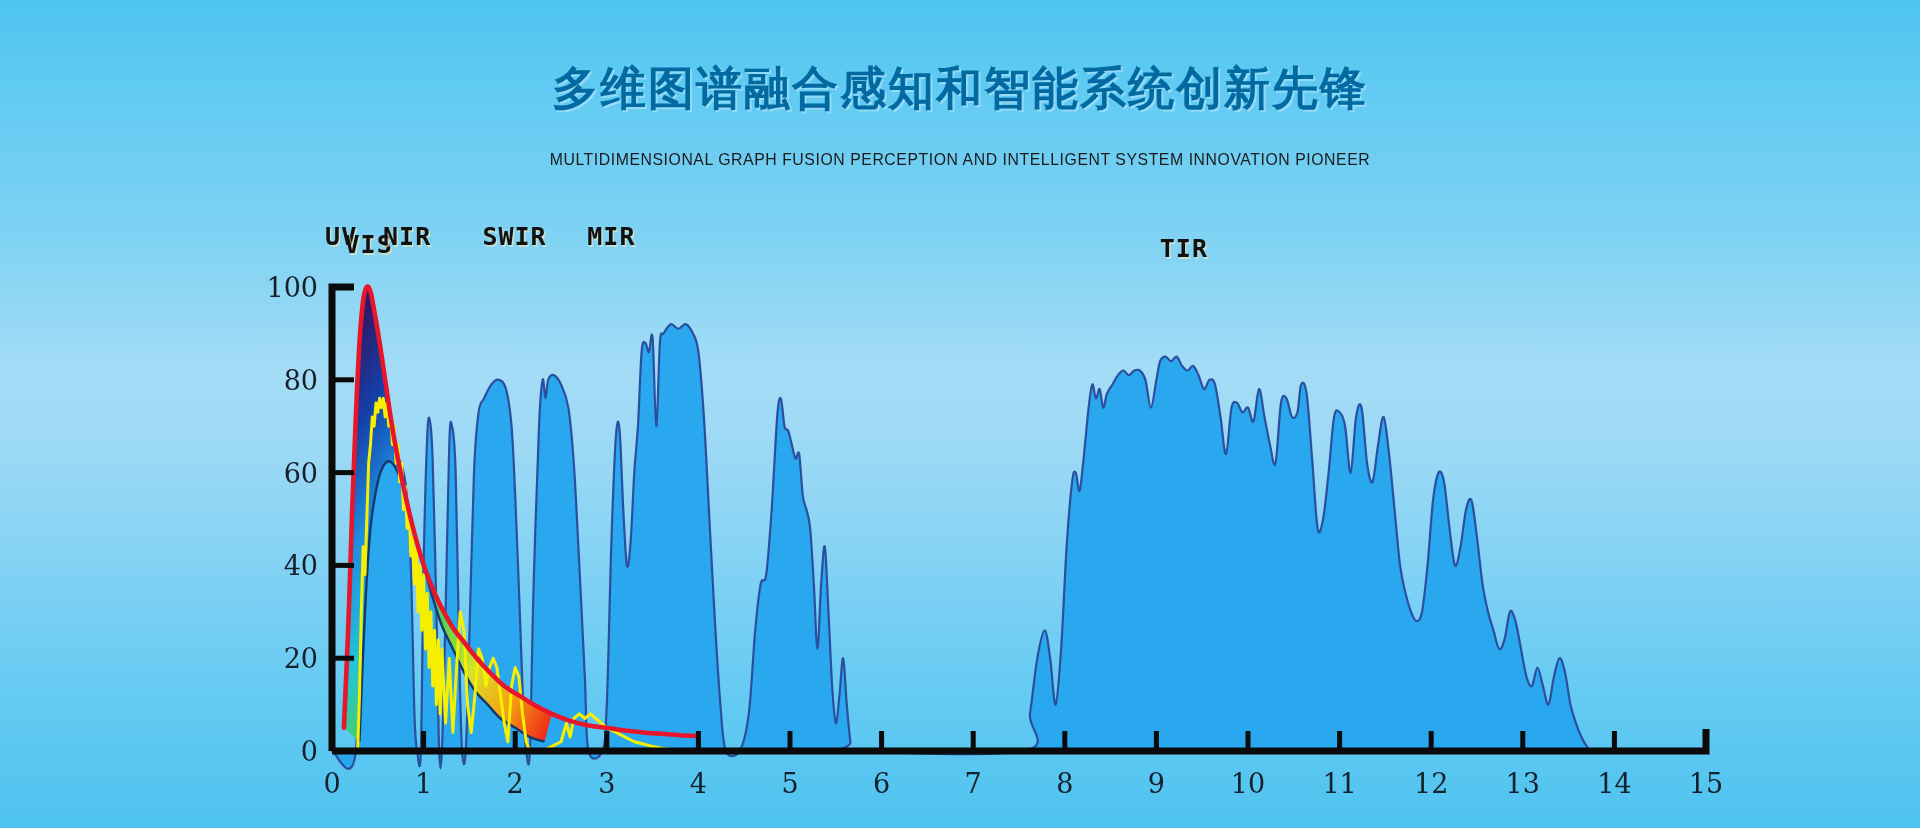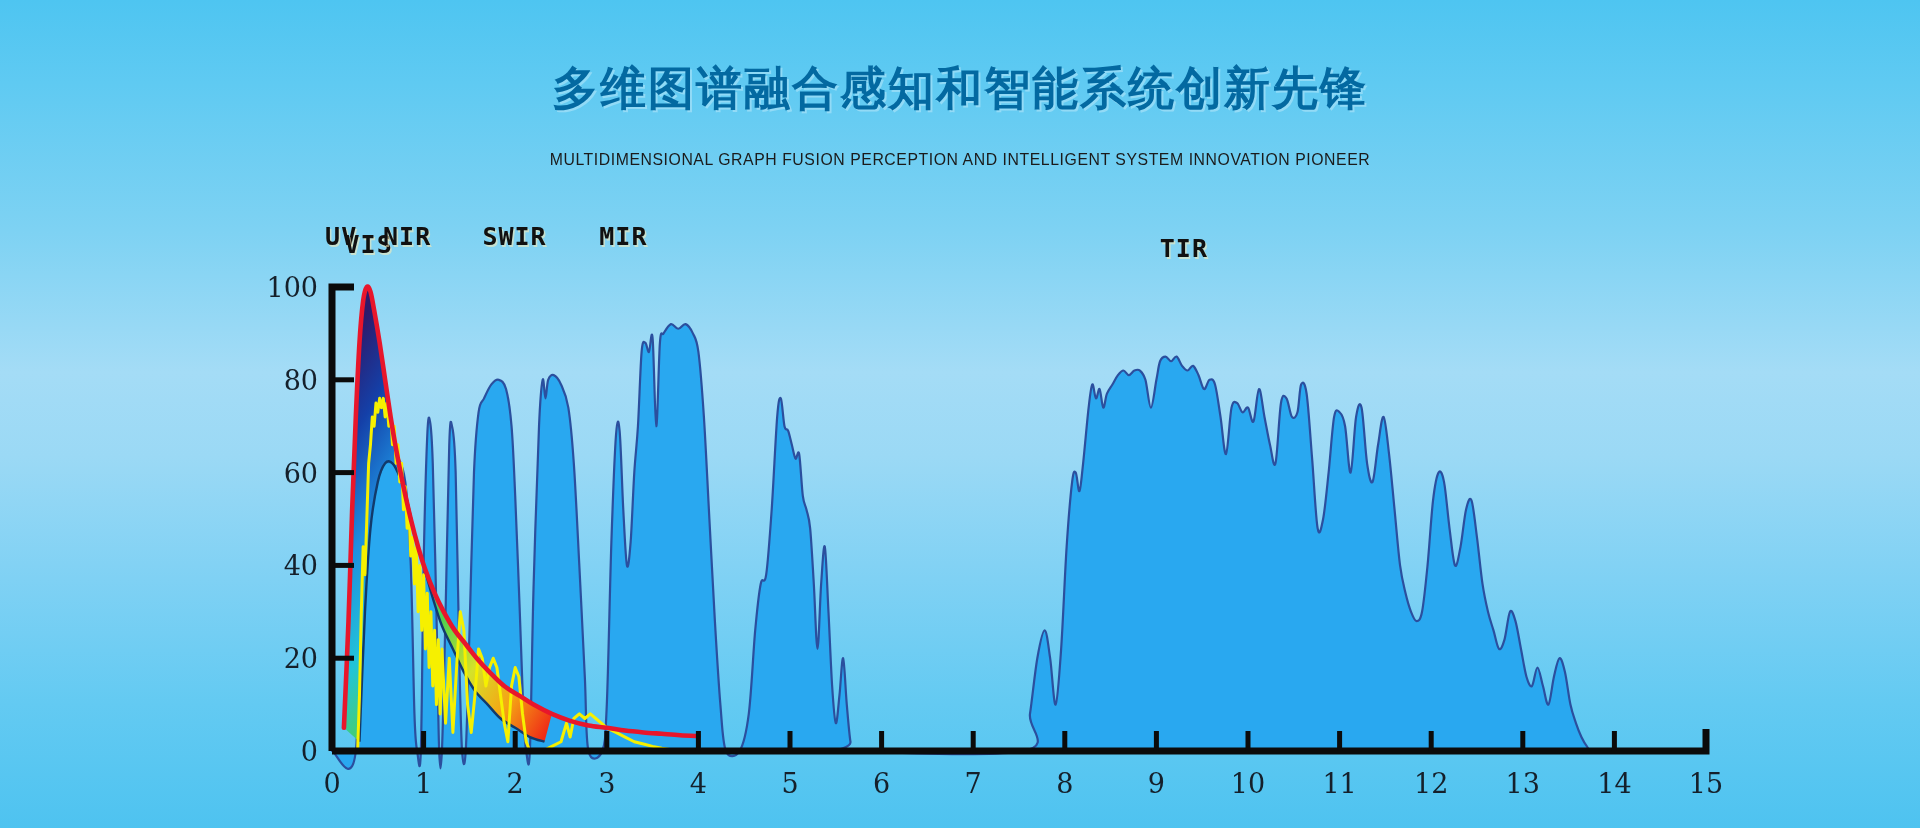--- a/index.html
+++ b/index.html
@@ -70,21 +70,21 @@
 <div id="stage">
 
   <div class="title">多维图谱融合感知和智能系统创新先锋</div>
   <div class="subtitle">MULTIDIMENSIONAL GRAPH FUSION PERCEPTION AND INTELLIGENT SYSTEM INNOVATION PIONEER</div>
 
   <div id="band-labels">
       <div class="band-label" style="left: 341.16px; top: 222px; transform: translateX(-50%); text-align: center;">UV</div>
       <div class="band-label" style="left: 368.64px; top: 230px; transform: translateX(-50%);">VIS</div>
       <div class="band-label" style="left: 407.112px; top: 222px; transform: translateX(-50%);">NIR</div>
       <div class="band-label" style="left: 478.56px; top: 222px; transform: translateX(-50%); margin-left: 36px;">SWIR</div>
-      <div class="band-label" style="left: 611.38px; top: 222px; transform: translateX(-50%); margin-left: 12px;">MIR</div>
+      <div class="band-label" style="left: 611.38px; top: 222px; transform: translateX(-50%);">MIR</div>
       <div class="band-label" style="left: 1183.88px; top: 234px; transform: translateX(-50%);">TIR</div>
     </div>
 
   <svg id="plot" viewBox="0 0 1920 828">
     <defs>
       <linearGradient id="rainbowGrad" x1="0.18" y1="0" x2="0.95" y2="1">
         <stop offset="0.00" stop-color="#2d1a6b"></stop>
         <stop offset="0.14" stop-color="#1440a8"></stop>
         <stop offset="0.30" stop-color="#1e8fe0"></stop>
         <stop offset="0.46" stop-color="#22c4d8"></stop>

